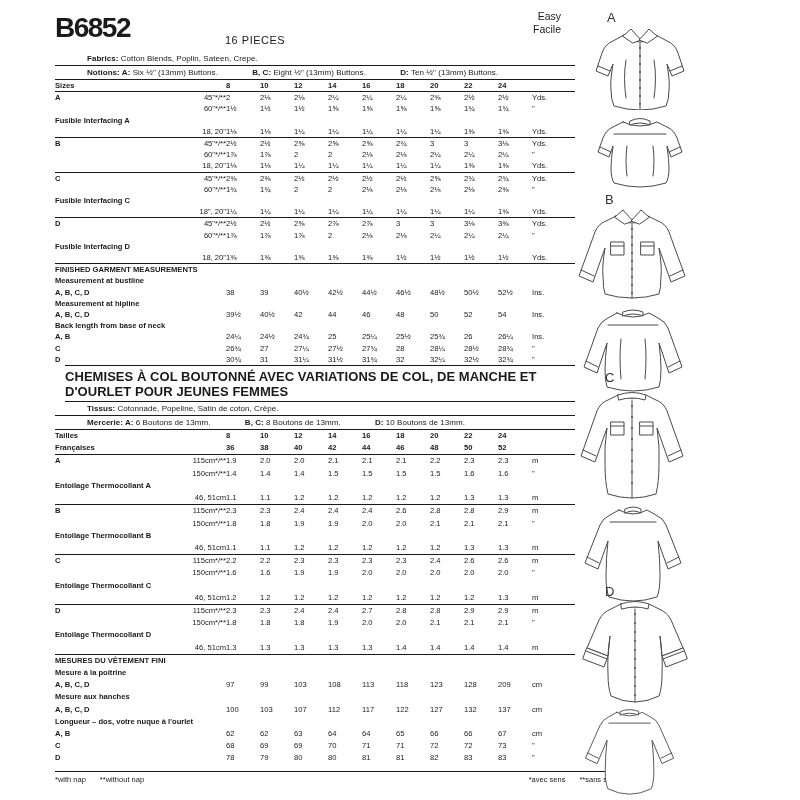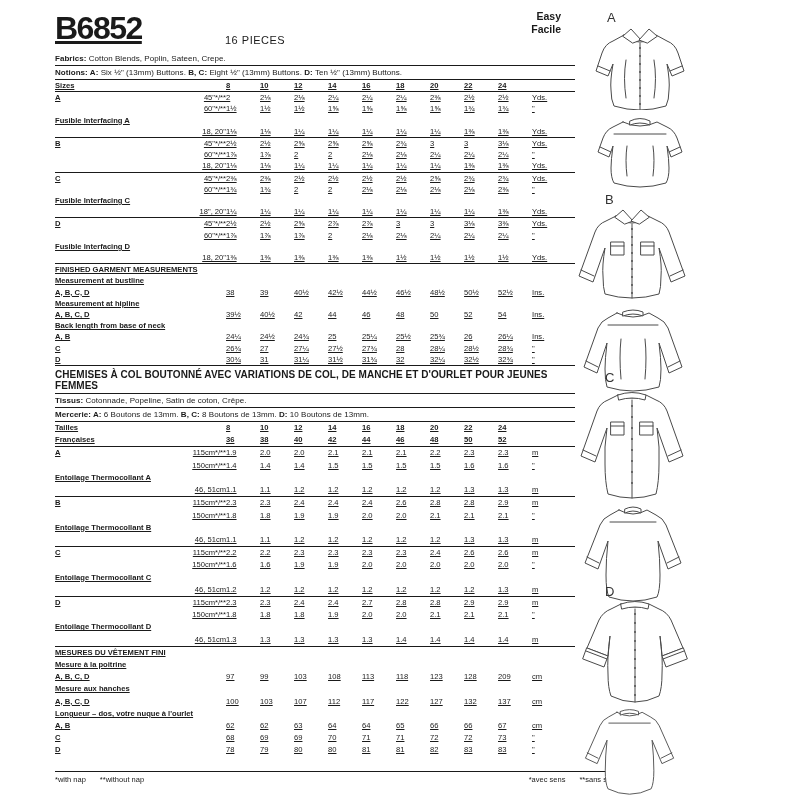--- a/index.html
+++ b/index.html
@@ -1,42 +1,42 @@
 <!DOCTYPE html>
 <html><head>
 <meta charset="utf-8">
 <style>
   html,body{margin:0;padding:0;background:#e8e8e8;}
   .sheet{position:relative;width:800px;height:800px;background:#ffffff;overflow:hidden;
          font-family:"Liberation Sans",sans-serif;color:#1a1a1a;}
   .content{position:absolute;left:55px;top:6px;width:520px;}
   
   .masthead{position:relative;height:46px;}
-  .pattern-number{font-size:32px;font-weight:800;letter-spacing:-1.5px;line-height:44px;text-decoration:underline;}
+  .pattern-number{font-size:28px;font-weight:800;letter-spacing:-1.5px;line-height:44px;}
   .pieces{position:absolute;left:170px;bottom:6px;font-size:11px;letter-spacing:.5px;}
-  .difficulty{position:absolute;right:14px;top:4px;text-align:right;font-size:10.5px;font-weight:bold;line-height:13px;}
+  .difficulty{position:absolute;right:14px;top:4px;text-align:right;font-size:10.5px;font-weight:normal;line-height:13px;}
   .title-line{font-size:8.5px;font-weight:bold;letter-spacing:.1px;padding:2px 0 2px 0;
               border-bottom:1px solid #1a1a1a;}
   .info-line{font-size:8px;padding:2px 0;border-bottom:1px solid #1a1a1a;letter-spacing:.05px;}
-  .info-line b{font-weight:bold;}
+  .info-line b{font-weight:bold;margin-left:32px;}
   
-  table.size-table{border-collapse:collapse;table-layout:fixed;width:520px;font-size:7.6px;text-decoration:underline;}
+  table.size-table{border-collapse:collapse;table-layout:fixed;width:520px;font-size:7.6px;}
   table.size-table td{padding:0;white-space:nowrap;overflow:visible;vertical-align:bottom;}
   table.us td{line-height:11.2px;}
   table.fr td{line-height:12.2px;}
   td.letter-cell{font-weight:bold;}
   td.spec-cell{text-align:right;padding-right:7px;}
   td.span-cell{font-weight:bold;}
   td.unit-cell{padding-left:2px;margin-left:44px;}
   tr.rule-above td{border-top:1px solid #1a1a1a;}
   tr.rule-below td{border-bottom:1px solid #1a1a1a;}
   .bold{font-weight:bold;}
   
-  .fr-title{font-size:10px;font-weight:bold;letter-spacing:.05px;padding:2.5px 0;
-            border-bottom:1px solid #1a1a1a;}
+  .fr-title{font-size:13px;font-weight:bold;letter-spacing:.05px;padding:2.5px 0;
+            border-bottom:1px solid #1a1a1a;margin-left:10px;}
   
   .footnotes{position:absolute;left:55px;top:771px;width:578px;border-top:1.5px solid #1a1a1a;
              font-size:7.5px;padding-top:3px;display:flex;justify-content:space-between;}
   .footnotes span{margin-right:14px;}
   .footnotes .right{text-align:right;}
   
   .illos{position:absolute;left:555px;top:0;width:245px;height:800px;}
   .view-label{position:absolute;font-size:13px;color:#333;}
   .illo{position:absolute;}
   .illo g.lines{fill:#ffffff;stroke:#4a4a4a;stroke-width:1;stroke-linejoin:round;stroke-linecap:round;}

